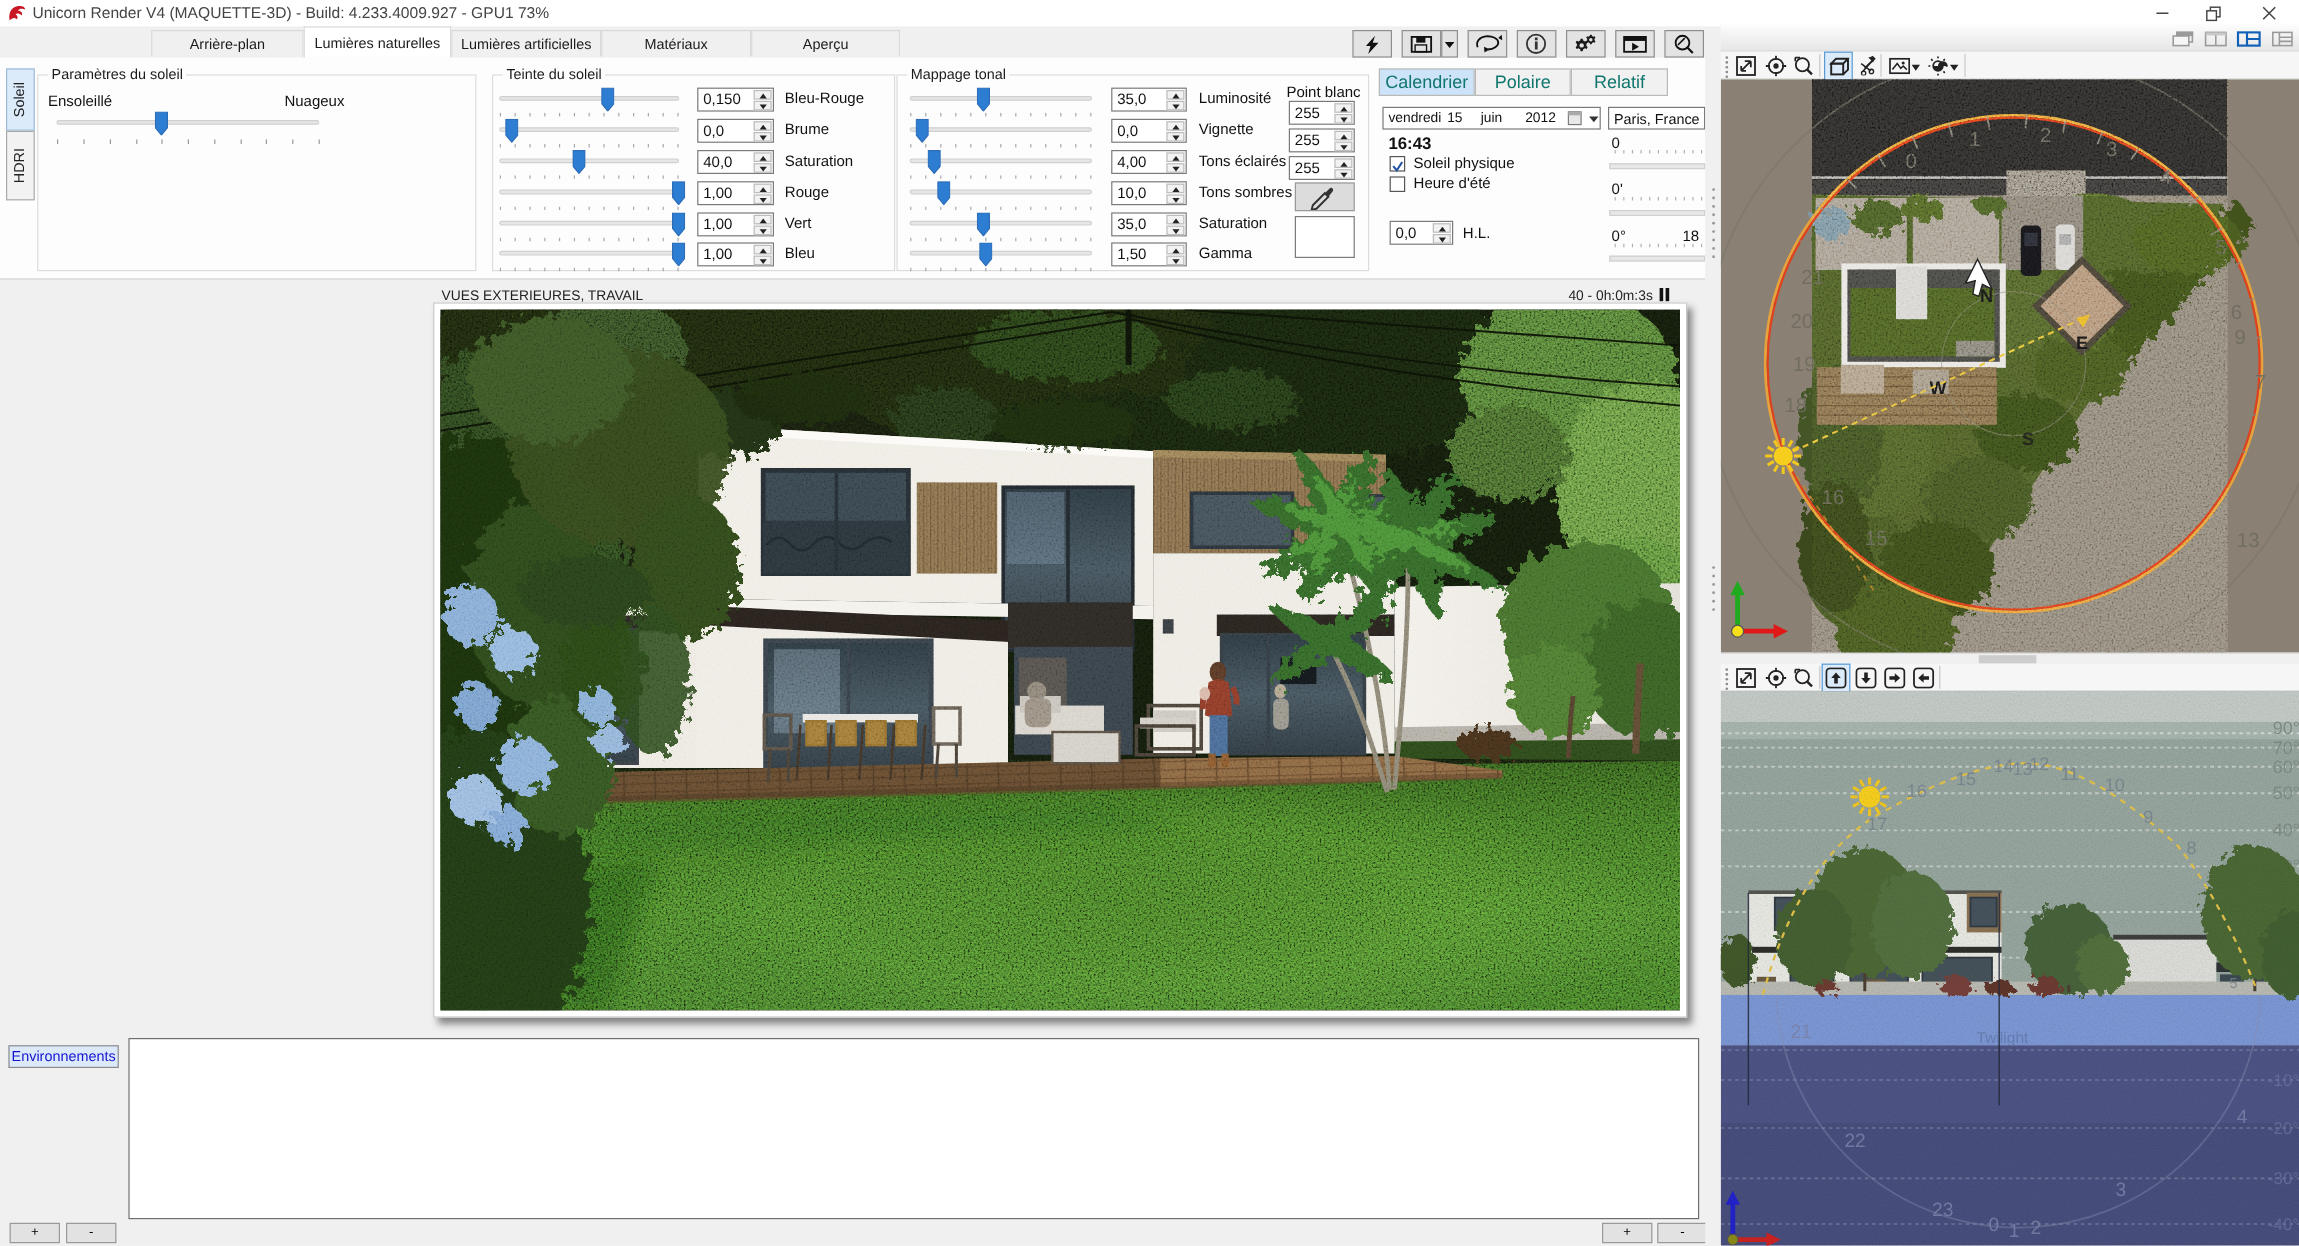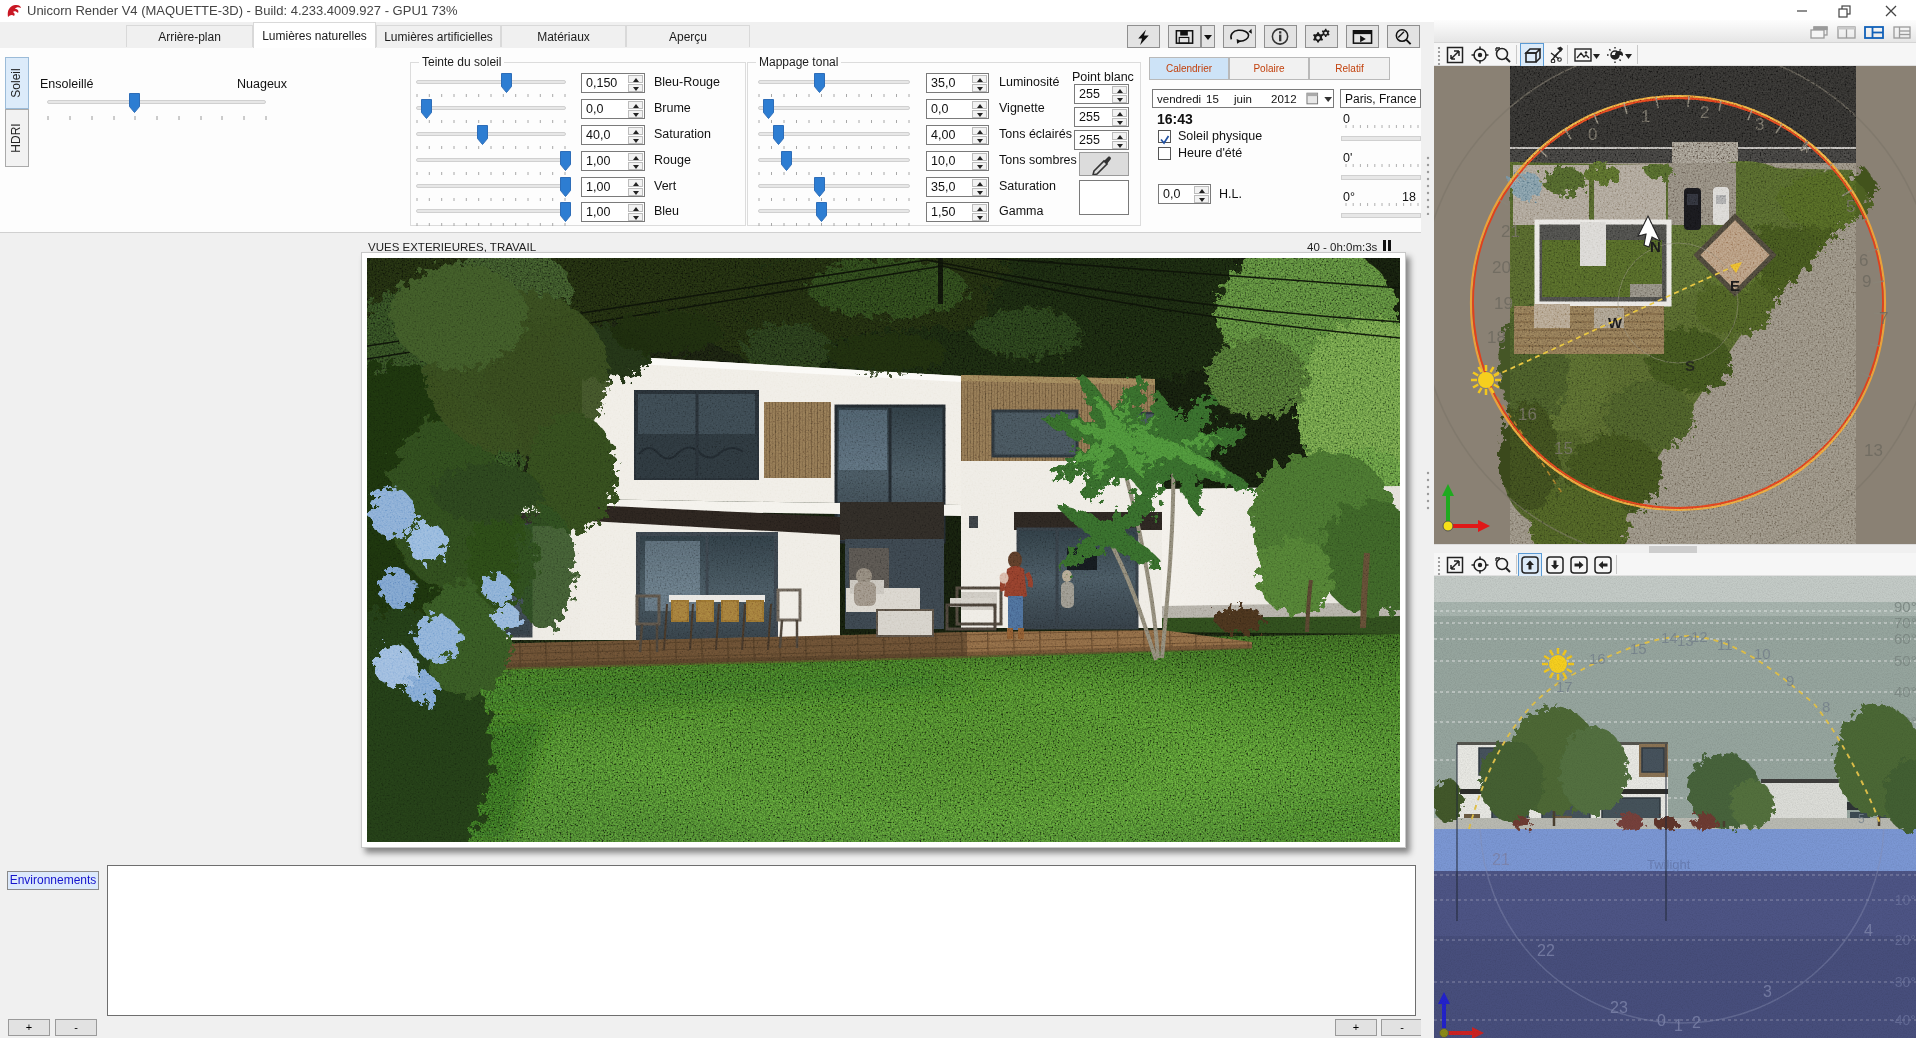--- a/index.html
+++ b/index.html
@@ -43,21 +43,21 @@
 .spin .bu:before { content:""; position:absolute; left:4px; top:2px;
   border-left:3px solid transparent; border-right:3px solid transparent; border-bottom:4px solid #222; }
 .spin .bd:before { content:""; position:absolute; left:4px; top:2px;
   border-left:3px solid transparent; border-right:3px solid transparent; border-top:4px solid #222; }
 .lbl { position:absolute; font-size:12.5px; color:#111; white-space:nowrap; }
 
 .tbtn { position:absolute; top:25px; width:33px; height:23px; background:#e3e3e3;
   border:1px solid #8f8f8f; }
 
 .ctab { position:absolute; top:57px; height:23px; background:#f1f1f1; border:1px solid #b9b9b9;
-  text-align:center; font-size:10px; color:#c2410c; line-height:22px; }
+  text-align:center; font-size:15px; color:#0f766e; line-height:22px; }
 .ctab.active { background:#cde3f7; }
 .checkbox { position:absolute; width:13px; height:13px; background:#fff; border:1px solid #555; }
 
 #rpane { left:1434px; top:20px; width:482px; height:1018px; background:#f0f0f0; }
 .vtoolbar { position:absolute; left:0; width:482px; background:#f6f6f6;
   border-bottom:1px solid #e0e0e0; }
 </style>
 </head>
 <body>
 <div id="app">
@@ -84,20 +84,23 @@
 <div class="tab" style="left:626px;width:124px;">Aperçu</div>
 
 <div id="tabpage" class="abs"></div>
 <div class="vtab active abs" style="left:5px;top:57px;height:52px;">
       <span>Soleil</span>
     </div>
 <div class="vtab abs" style="left:5px;top:109px;height:58px;">
       <span>HDRI</span>
     </div>
 
+<div class="gbox" style="left:31px;top:62px;width:366px;height:164px;">
+  <div class="glabel">Paramètres du soleil</div>
+</div>
 <div class="lbl" style="left:40px;top:77px;">Ensoleillé</div>
 <div class="lbl" style="left:237px;top:77px;">Nuageux</div>
 <div class="track" style="left:47px;top:100px;width:219px;"></div>
 <div class="thumb" style="left:129px;top:93px;">
       <svg width="11" height="20">
         <path d="M0.5 0.5 h10 v13 l-5 6 l-5 -6 Z" fill="#2d7dd2" stroke="#2d6db8"></path>
       </svg>
     </div>
 <svg class="abs ticks" style="left:47px;top:116px;" width="220" height="6">
   <g stroke="#9a9a9a" stroke-width="1">

